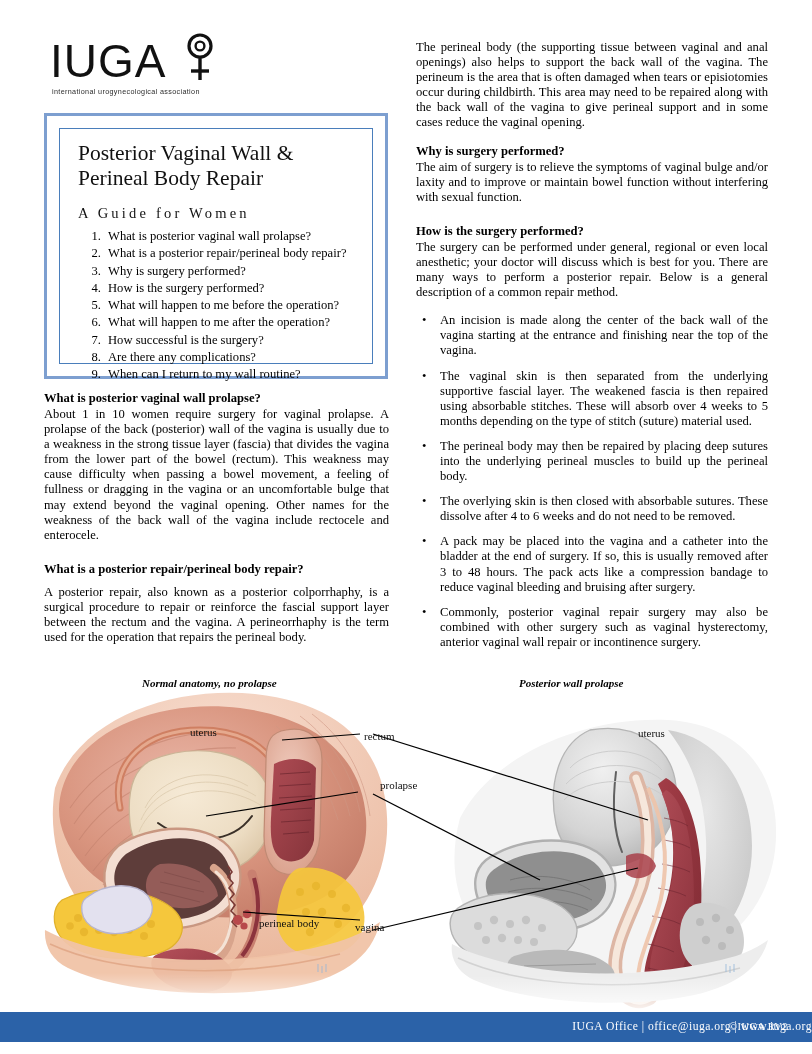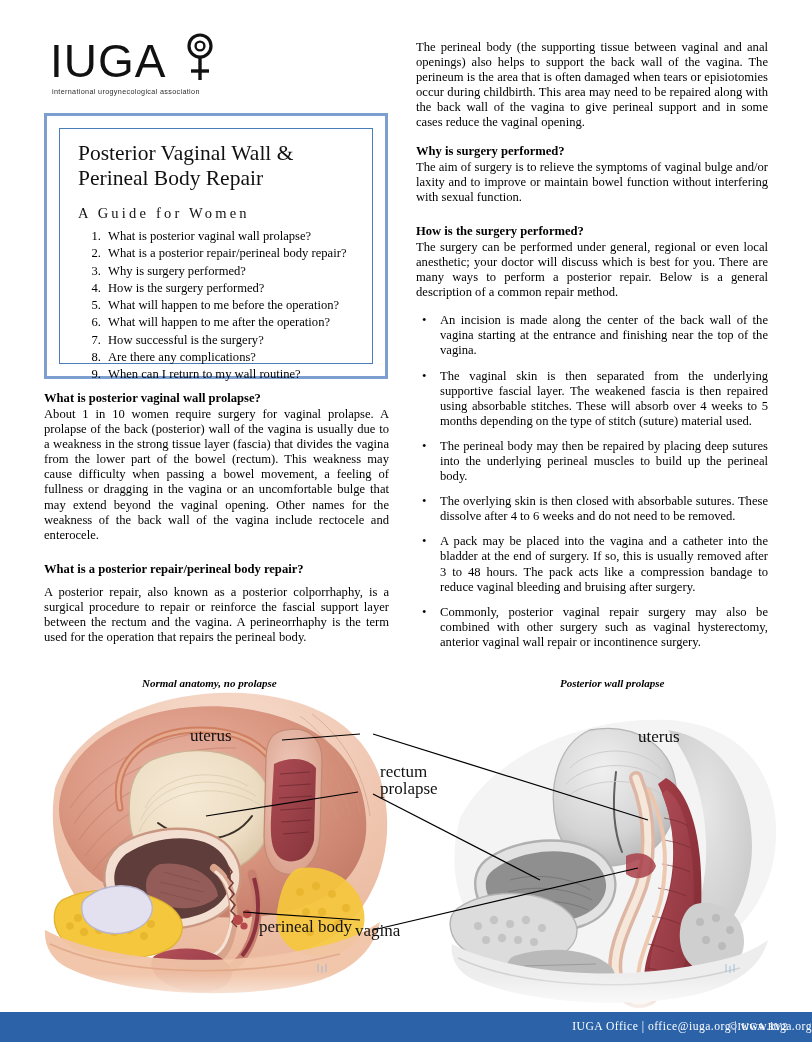--- a/index.html
+++ b/index.html
@@ -158,26 +158,26 @@
     height: 345px;
   }
   .fig-cap {
     position: absolute;
     font-size: 11px;
     font-weight: bold;
     font-style: italic;
     font-family: "Liberation Serif", serif;
   }
   .fig-cap.left { left: 142px; top: 677px; }
-  .fig-cap.right { left: 560px; top: 677px; }
+  .fig-cap.right { left: 519px; top: 677px; }
 
   .anno {
     position: absolute;
     font-family: "Liberation Serif", serif;
-    font-size: 17px;
+    font-size: 11px;
     color: #111;
     white-space: nowrap;
   }
 
   
   .footer {
     position: absolute;
     left: 0;
     bottom: 12px;
     width: 812px;
@@ -559,21 +559,21 @@
       <g stroke="#000" stroke-width="1.25" fill="none">
         <path d="M-27 66 L 248 152"></path>
         <path d="M-27 126 L 140 212"></path>
         <path d="M-27 262 L 238 200"></path>
       </g>
     </g>
   </svg>
 </div>
 
 <div class="anno" style="left:190px; top:726px;">uterus</div>
-<div class="anno" style="left:380px; top:730px;margin-top:32px;">rectum</div>
+<div class="anno" style="left:364px; top:730px;">rectum</div>
 <div class="anno" style="left:380px; top:779px;">prolapse</div>
 <div class="anno" style="left:259px; top:917px;text-align:center;">perineal body</div>
 <div class="anno" style="left:355px; top:921px;">vagina</div>
 <div class="anno" style="left:638px; top:727px;">uterus</div>
 
 <div class="footer">
   <div class="footer-center">IUGA Office | office@iuga.org | www.iuga.org</div>
   <div class="footer-right">©IUGA   RV2</div>
 </div>
 

